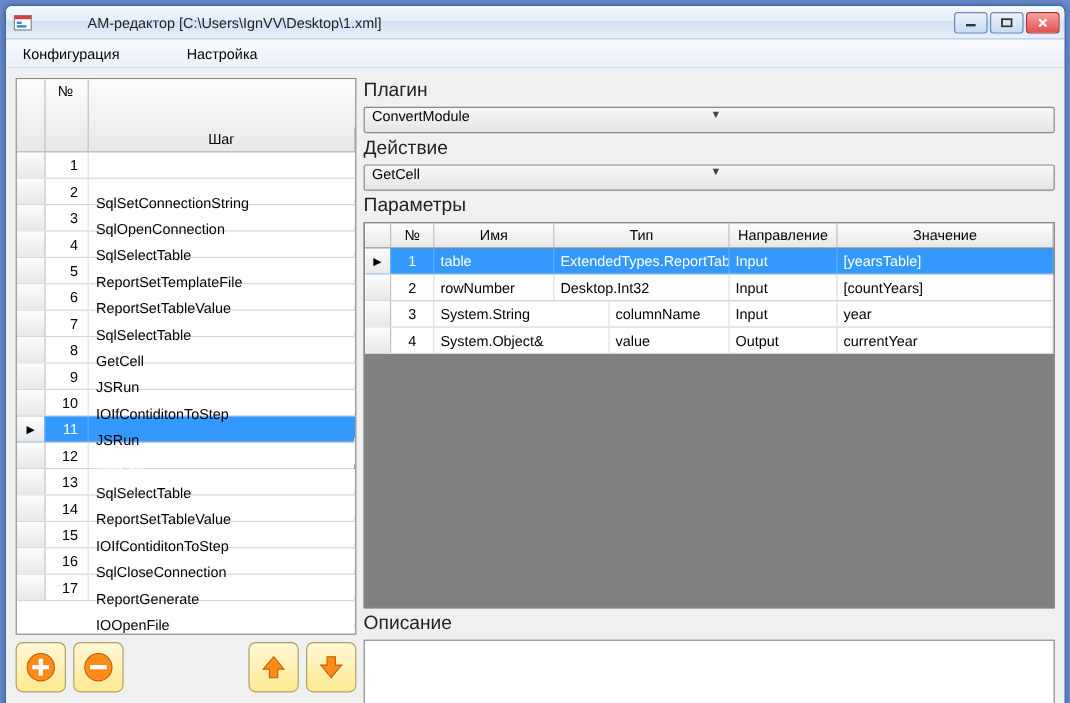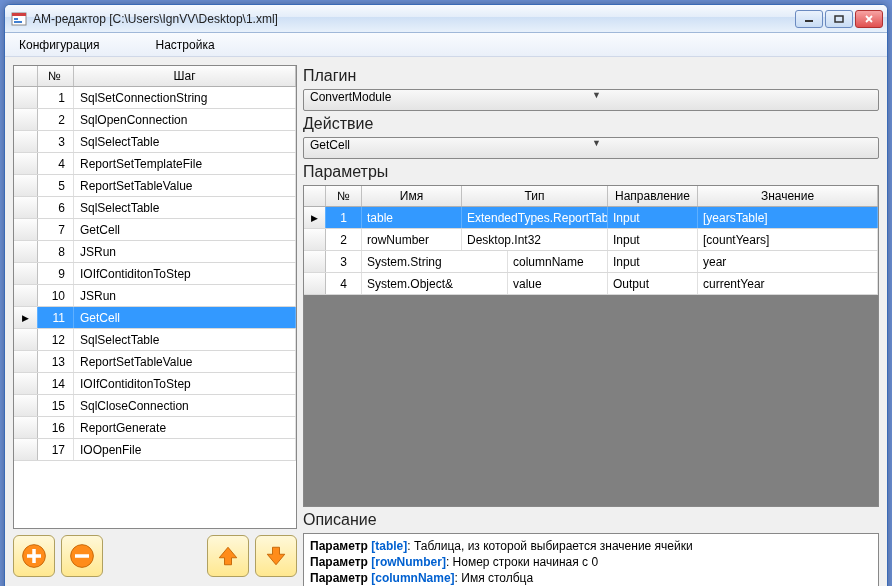--- a/index.html
+++ b/index.html
@@ -1,34 +1,34 @@
 <!DOCTYPE html>
 <html><head>
 <meta charset="utf-8">
 <style>
 * { box-sizing: border-box; margin: 0; padding: 0; }
 body { font-family: "Segoe UI", Tahoma, sans-serif; font-size: 12px; background: #6b8fd4; padding: 4px; }
 .window { background: #fff; border: 1px solid #3a6ab5; border-radius: 6px; overflow: hidden; box-shadow: 0 0 8px rgba(0,0,0,0.3); }
 .titlebar { background: linear-gradient(to bottom, #f7fafe 0%, #e3edf9 45%, #cfe0f5 46%, #e8f1fb 100%); height: 28px; display: flex; align-items: center; padding: 0 4px 0 6px; border-bottom: 1px solid #a0b8d8; }
 .titlebar .appicon { width: 16px; height: 16px; margin-right: 6px; display: inline-flex; }
-.titlebar .title { flex: 1; font-size: 12px; color: #222; }
+.titlebar .title { flex: 1; font-size: 12px; color: #222; margin-left: 40px; }
 .winbtns { display: flex; gap: 2px; }
 .winbtn { width: 28px; height: 18px; border: 1px solid #6a8ac0; border-radius: 3px; background: linear-gradient(to bottom,#eaf2fc,#c8dcf4); display: flex; align-items: center; justify-content: center; font-size: 10px; cursor: pointer; }
 .winbtn.close { background: linear-gradient(to bottom,#f7a3a3,#e05050); border-color:#b03030; color:#fff; font-weight:bold; }
 .menubar { background: linear-gradient(to bottom,#f9fbfe,#eaf0f9); height: 24px; display: flex; align-items: center; padding: 0 4px; border-bottom: 1px solid #d0d8e8; font-size: 12px; gap: 36px; }
 .menuitem { padding: 3px 10px; cursor: pointer; }
 .content { display: flex; padding: 8px; gap: 6px; background: #f0f0f0; }
 .left { width: 284px; display: flex; flex-direction: column; gap: 6px; }
 .right { flex: 1; display: flex; flex-direction: column; gap: 2px; }
 .grid-wrap { border: 1px solid #888; background: #fff; height: 464px; overflow: auto; }
 .grid-header { display: flex; background: linear-gradient(to bottom,#fdfdfd,#e8e8e8); border-bottom: 1px solid #b0b0b0; position: sticky; top:0; }
 .grid-header .cell { border-right: 1px solid #c0c0c0; padding: 3px 6px; text-align: center; font-size: 12px; }
 .rowsel { width: 24px; min-width:24px; }
 .colnum { width: 36px; min-width:36px; text-align: right; padding-right:8px !important; }
-.colstep { flex: 1; text-align: left !important; padding-left:6px !important; }
+.colstep { flex: 1; text-align: left !important; padding-left:6px !important;margin-top:40px; }
 .grid-row { display: flex; border-bottom: 1px solid #d8d8d8; height: 22px; align-items: stretch; }
 .grid-row .cell { border-right: 1px solid #e0e0e0; padding: 2px 6px; display:flex; align-items:center; }
 .grid-row .rowsel { background: linear-gradient(to bottom,#fdfdfd,#e8e8e8); border-right:1px solid #c0c0c0; justify-content:center; }
 .grid-row.selected { background: #3399ff; color: #fff; }
 .grid-row.selected .cell { border-right-color: #5fb0ff; }
 .grid-row .colnum { justify-content:flex-end; }
 .label { font-size: 16px; color: #222; padding: 2px 0; }
 .combo { height: 22px; border: 1px solid #888; background: linear-gradient(to bottom,#f8f8f8,#e4e4e4); display: flex; align-items: flex-start; padding: 0 4px 0 6px; cursor: pointer; border-radius:2px; }
 .combo span { flex: 1; }
 .combo .arrow { font-size: 9px; color: #444; }
@@ -274,21 +274,16 @@
               <div class="cell p-num">4</div>
               <div class="cell p-type">System.Object&amp;</div>
               <div class="cell p-name">value</div>
               <div class="cell p-dir">Output</div>
               <div class="cell p-val">currentYear</div>
             </div>
           </div>
       </div>
       <div class="label">Описание</div>
       <div class="desc-box">
-        <div id="desc-lines">
-            <div><b>Параметр <span class="param-name">[table]</span></b>: Таблица, из которой выбирается значение ячейки</div>
-            <div><b>Параметр <span class="param-name">[rowNumber]</span></b>: Номер строки начиная с 0</div>
-            <div><b>Параметр <span class="param-name">[columnName]</span></b>: Имя столбца</div>
-          </div>
       </div>
     </div>
   </div>
 </div>
 
 </body></html>

